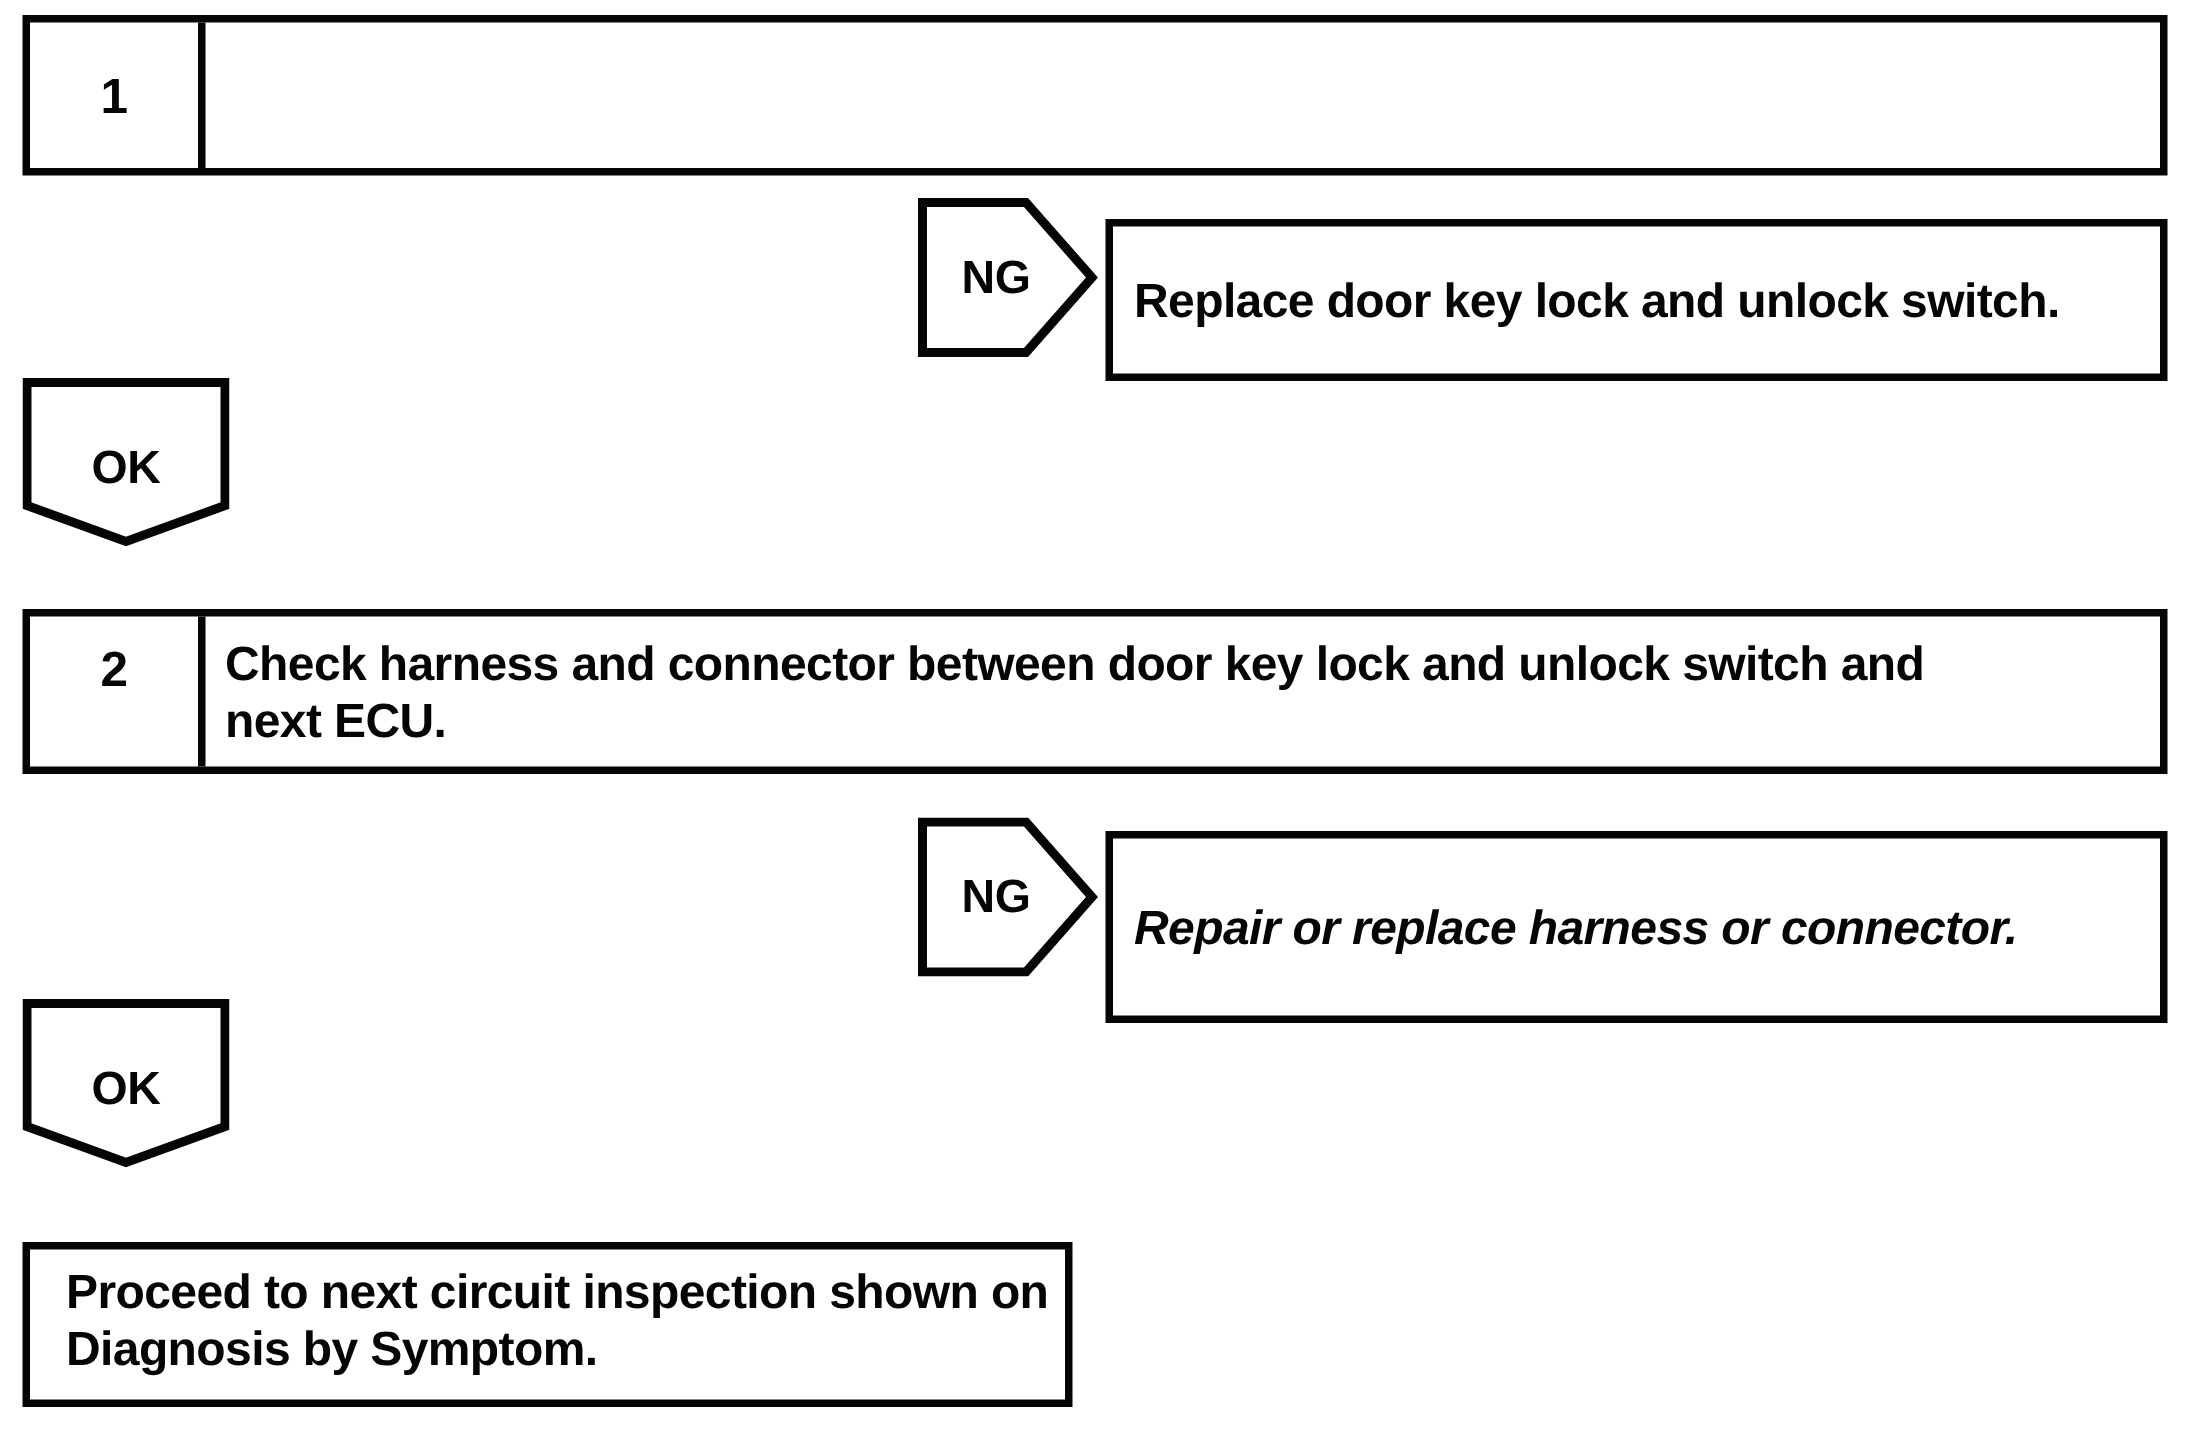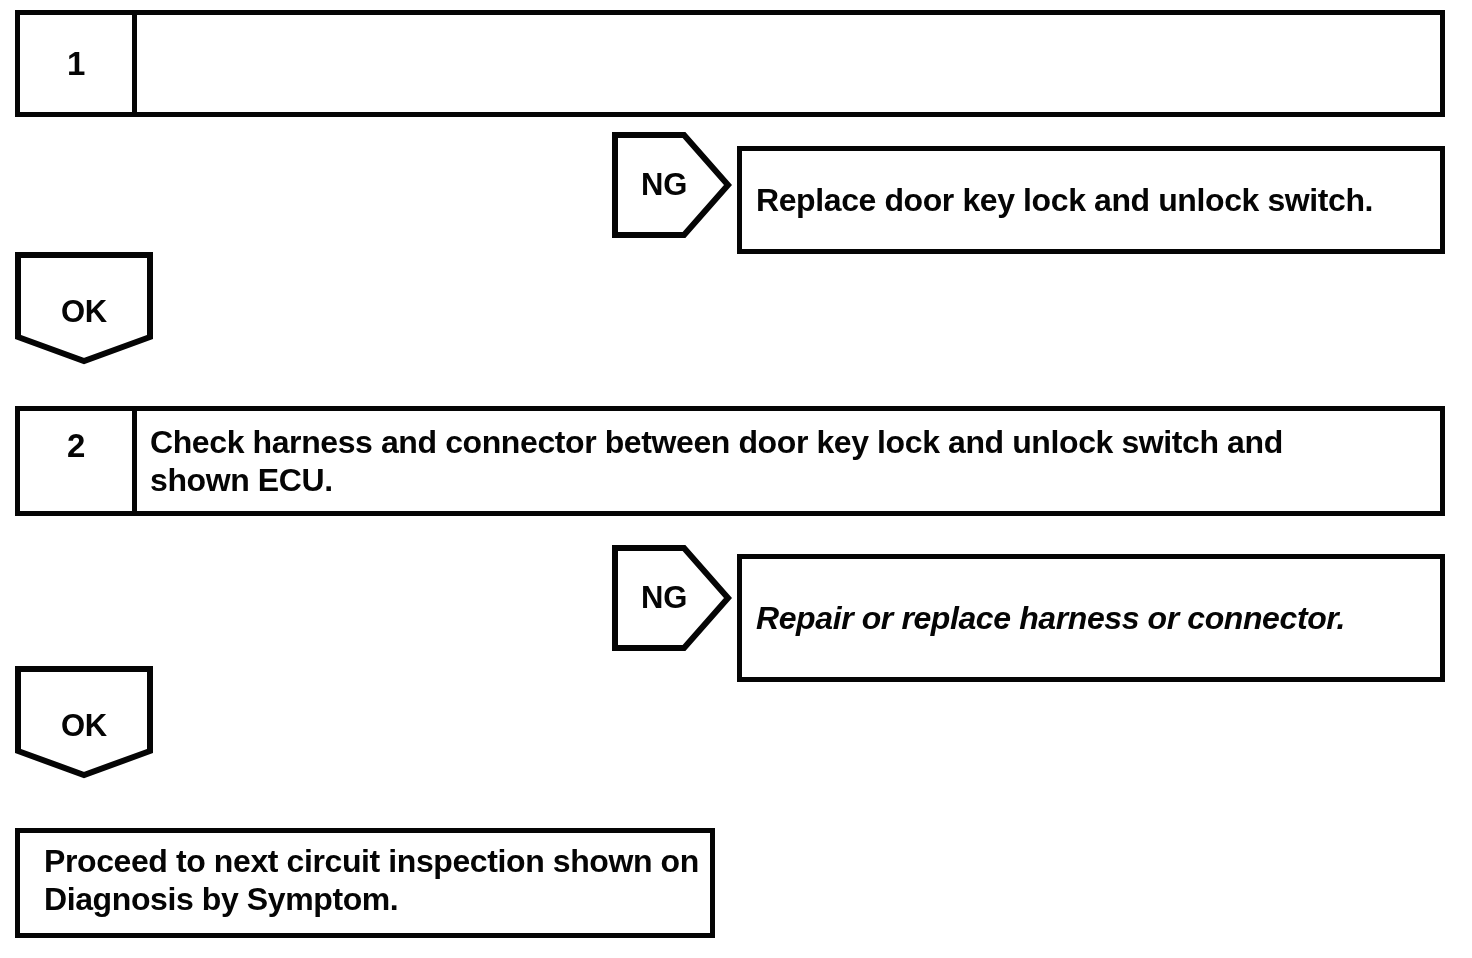--- a/index.html
+++ b/index.html
@@ -148,21 +148,21 @@
     </svg>
     <span class="ok-label">OK</span>
   </div>
 
   <div class="step-box" style="top:406px;height:110px;">
     <div class="num-cell num-top">
       <span>2</span>
     </div>
     <div class="step-label">
       <span>Check harness and connector between door key lock and unlock switch and</span>
-      <span>shown ECU.</span>
+      <span>next ECU.</span>
     </div>
   </div>
 
   <div class="ng-arrow" style="left:612px;top:545px;">
     <svg width="120" height="106" viewBox="0 0 120 106">
       <polygon points="3,3 72,3 116,53 72,103 3,103" fill="#ffffff" stroke="#050505" stroke-width="6" stroke-linejoin="miter"></polygon>
     </svg>
     <span class="ng-label">NG</span>
   </div>
 

